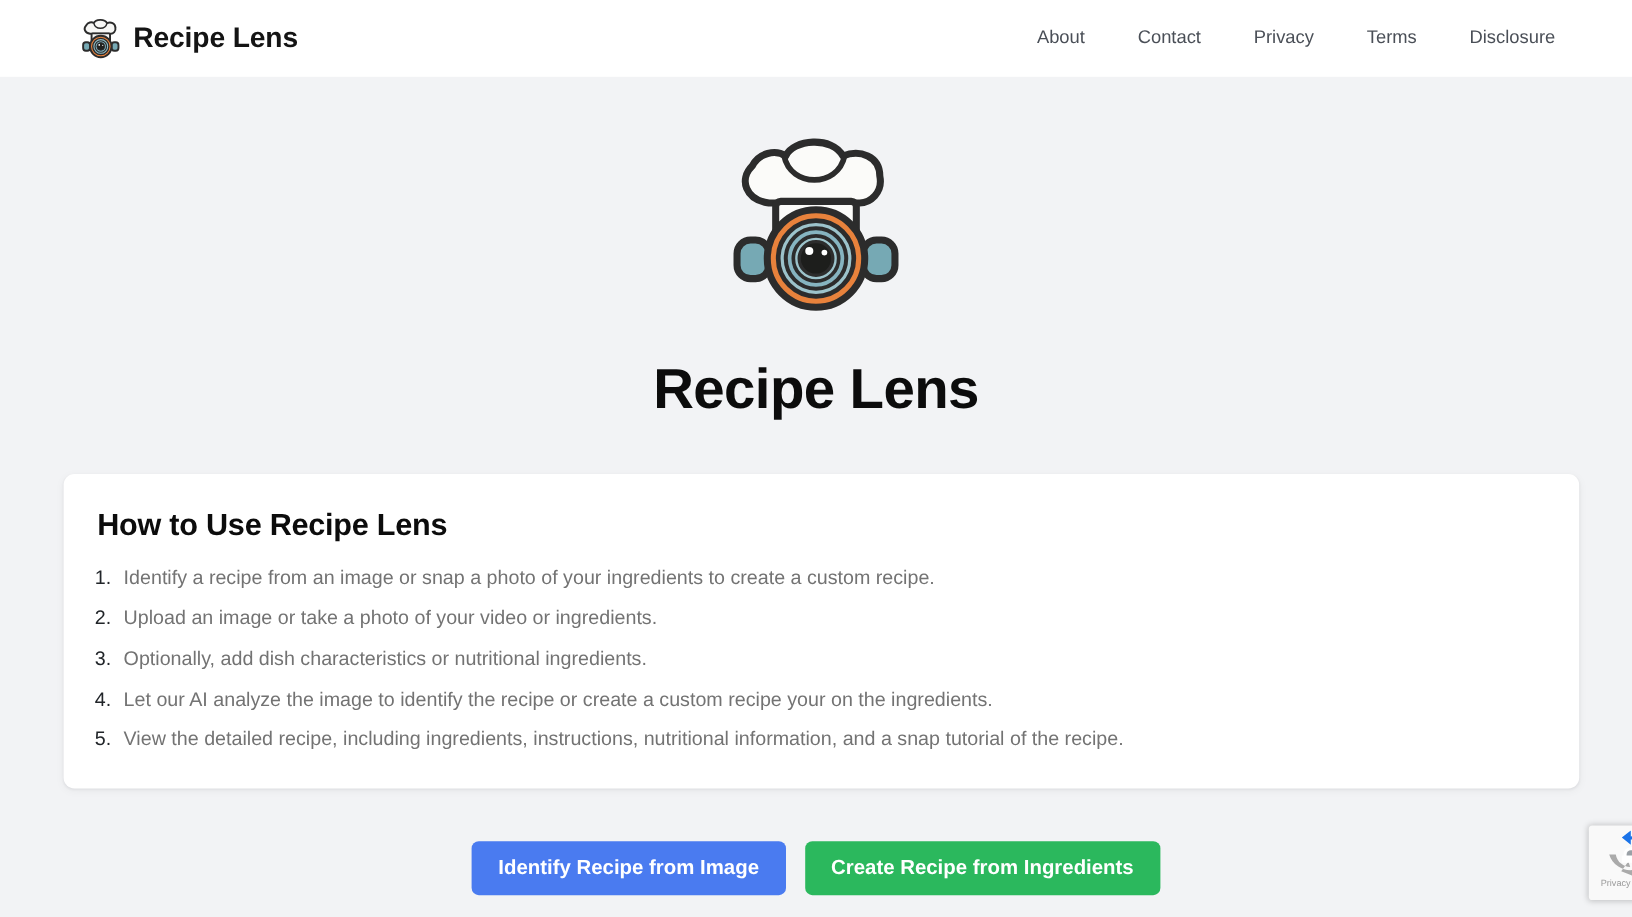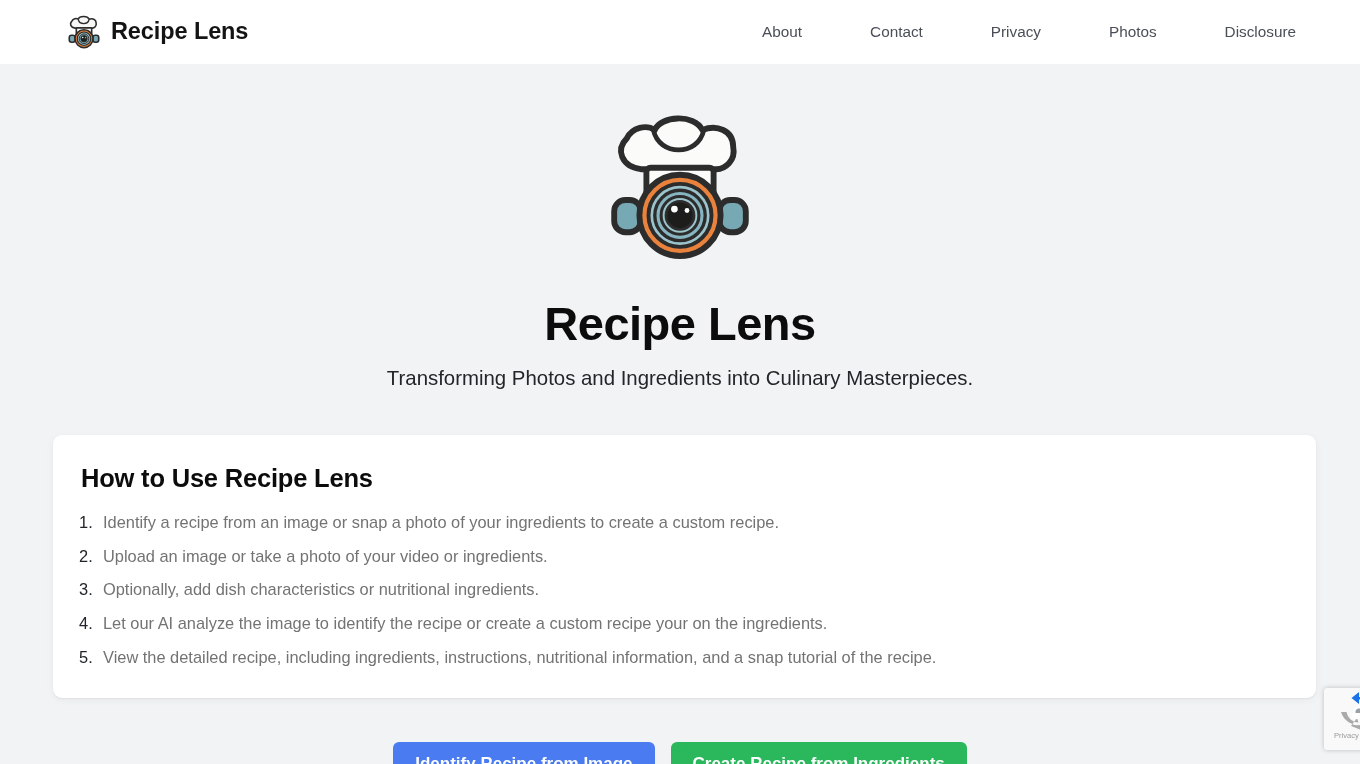--- a/index.html
+++ b/index.html
@@ -41,21 +41,20 @@
     font-size: 23.5px;
     font-weight: 700;
     letter-spacing: -0.1px;
     line-height: 1;
     color: #141414;
   }
   .nav-links {
     margin-left: auto;
     display: flex;
     align-items: center;
-    gap: 24px;
   }
   .nav-link {
     font-size: 15.3px;
     color: #4a4f57;
     text-decoration: none;
     padding: 8px 0;
     margin-left: 44px;
     white-space: nowrap;
     line-height: 1;
   }
@@ -208,21 +207,21 @@
         <circle cx="55" cy="74" r="1.6" fill="#ffffff"></circle>
       </svg>
     </span>
     <span class="brand-text">Recipe Lens</span>
   </a>
 
   <nav class="nav-links">
     <a class="nav-link" href="#">About</a>
     <a class="nav-link" href="#">Contact</a>
     <a class="nav-link" href="#">Privacy</a>
-    <a class="nav-link" href="#">Photos</a>
+    <a class="nav-link" href="#">Terms</a>
     <a class="nav-link" href="#">Disclosure</a>
   </nav>
 </div>
 
 <div class="page">
 
   <div class="hero">
     <span class="hero-logo">
       <svg viewBox="0 0 100 112" width="140" height="168" xmlns="http://www.w3.org/2000/svg">
         <path d="M22 44 C8 42 4 30 12 22 C16 14 26 12 32 16 C36 6 60 4 66 16 C76 12 88 16 88 28 C90 38 82 44 76 44 Z" fill="#fbfbf9" stroke="#2c2c2c" stroke-width="4.2" stroke-linejoin="round"></path>
@@ -235,21 +234,20 @@
         <circle cx="50" cy="77" r="29" fill="#e8823c" stroke="#2c2c2c" stroke-width="4.2"></circle>
         <circle cx="50" cy="77" r="22.5" fill="#9cc3cb" stroke="#2c2c2c" stroke-width="2.8"></circle>
         <circle cx="50" cy="77" r="18" fill="#86b4c0" stroke="#2c2c2c" stroke-width="2.4"></circle>
         <circle cx="50" cy="77" r="13.5" fill="#9cc3cb" stroke="#2c2c2c" stroke-width="2.2"></circle>
         <circle cx="50" cy="77" r="10" fill="#1d1e1c" stroke="#2c2c2c" stroke-width="2"></circle>
         <circle cx="46" cy="72.5" r="2.4" fill="#ffffff"></circle>
         <circle cx="55" cy="73.5" r="1.7" fill="#ffffff"></circle>
       </svg>
     </span>
     <h1 class="hero-title">Recipe Lens</h1>
-    <p class="hero-sub">Transforming Photos and Ingredients into Culinary Masterpieces.</p>
   </div>
 
   <div class="card">
     <h2 class="card-title">How to Use Recipe Lens</h2>
     <ol class="steps">
       <li class="step">Identify a recipe from an image or snap a photo of your ingredients to create a custom recipe.</li>
       <li class="step">Upload an image or take a photo of your video or ingredients.</li>
       <li class="step">Optionally, add dish characteristics or nutritional ingredients.</li>
       <li class="step">Let our AI analyze the image to identify the recipe or create a custom recipe your on the ingredients.</li>
       <li class="step">View the detailed recipe, including ingredients, instructions, nutritional information, and a snap tutorial of the recipe.</li>

